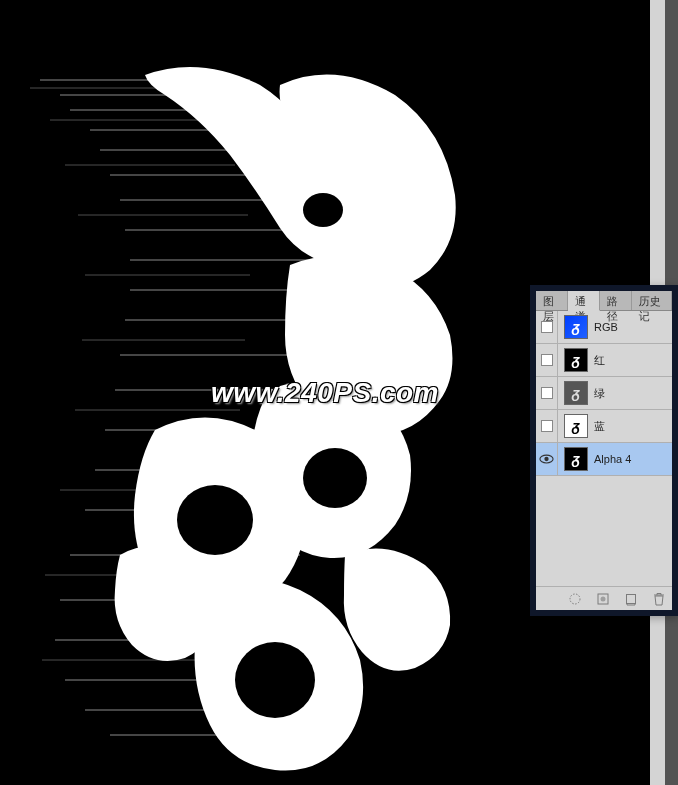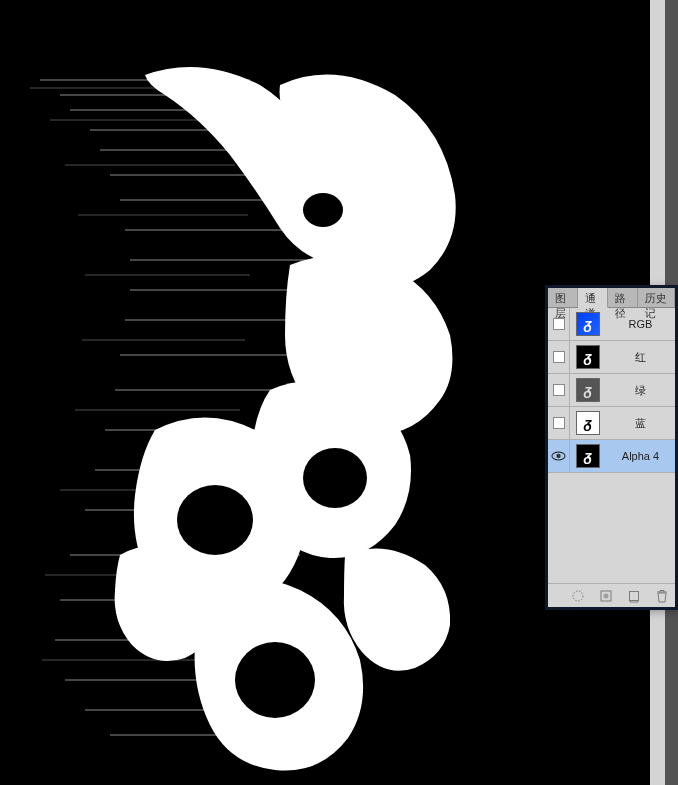--- a/index.html
+++ b/index.html
@@ -46,23 +46,23 @@
       top: 0;
       width: 15px;
       height: 785px;
       background: #d4d4d4;
     }
     
     .panel {
       position: absolute;
       right: 0;
       top: 285px;
-      width: 133px;
-      background: #d6d6d6;
-      border: 3px solid #0f172a;
+      width: 148px;
+      background: #d6d6d6;
+      border: 6px solid #0f172a;
       box-shadow: 0 2px 8px rgba(0,0,0,0.3);
     }
     .tabs {
       display: flex;
       background: #b8b8b8;
       border-bottom: 1px solid #888;
       height: 20px;
     }
     .tab {
       padding: 3px 7px;
@@ -130,21 +130,20 @@
       font-style: italic;
     }
     .thumb-red .thumb-shape { color: #fff; }
     .thumb-green { background: #555; }
     .thumb-blue .thumb-shape { color: #fff; }
     .thumb-alpha .thumb-shape { color: #fff; }
     .channel-name {
       font-size: 11px;
       color: #222;
       flex: 1;
-      text-align: center;
     }
     .panel-footer {
       height: 24px;
       background: #d6d6d6;
       display: flex;
       justify-content: flex-end;
       align-items: center;
       padding: 0 4px;
       gap: 10px;
       border-top: 1px solid #b0b0b0;
@@ -222,20 +221,21 @@
       <ellipse cx="330" cy="475" rx="60" ry="60" fill="#fff"></ellipse>
       <ellipse cx="335" cy="478" rx="32" ry="30" fill="#000"></ellipse>
       <path d="M 155 430 Q 205 405 255 430 Q 295 450 305 500 Q 310 545 285 580 Q 255 618 210 615 Q 168 612 148 575 Q 130 540 135 495 Q 140 455 155 430 Z"></path>
       <ellipse cx="215" cy="520" rx="38" ry="35" fill="#000"></ellipse>
       <path d="M 195 590 Q 245 565 300 590 Q 345 612 360 660 Q 370 705 348 738 Q 320 775 275 770 Q 230 765 210 725 Q 192 688 195 645 Q 196 615 195 590 Z"></path>
       <ellipse cx="275" cy="680" rx="40" ry="38" fill="#000"></ellipse>
       <path d="M 120 555 Q 155 535 195 560 Q 220 580 218 615 Q 213 645 185 658 Q 155 668 132 645 Q 112 622 115 590 Q 116 570 120 555 Z"></path>
       <path d="M 345 555 Q 385 538 425 565 Q 452 588 450 625 Q 445 655 415 668 Q 385 678 362 652 Q 342 628 344 595 Q 344 572 345 555 Z"></path>
     </g>
   </svg>
+  <div class="watermark">www.240PS.com</div>
 </div>
 
 <div class="right-ruler"></div>
 
 <div class="panel">
   <div class="tabs">
     <div class="tab">图层</div>
     <div class="tab active">通道</div>
     <div class="tab">路径</div>
     <div class="tab">历史记</div>

